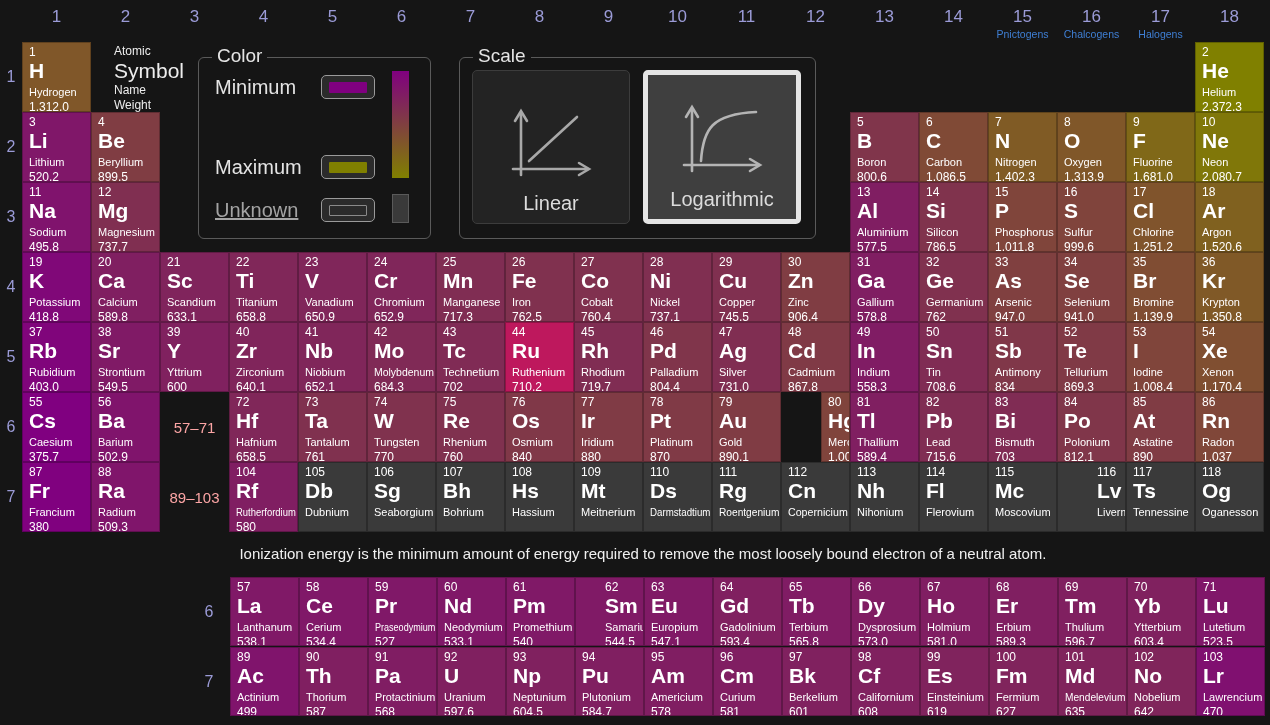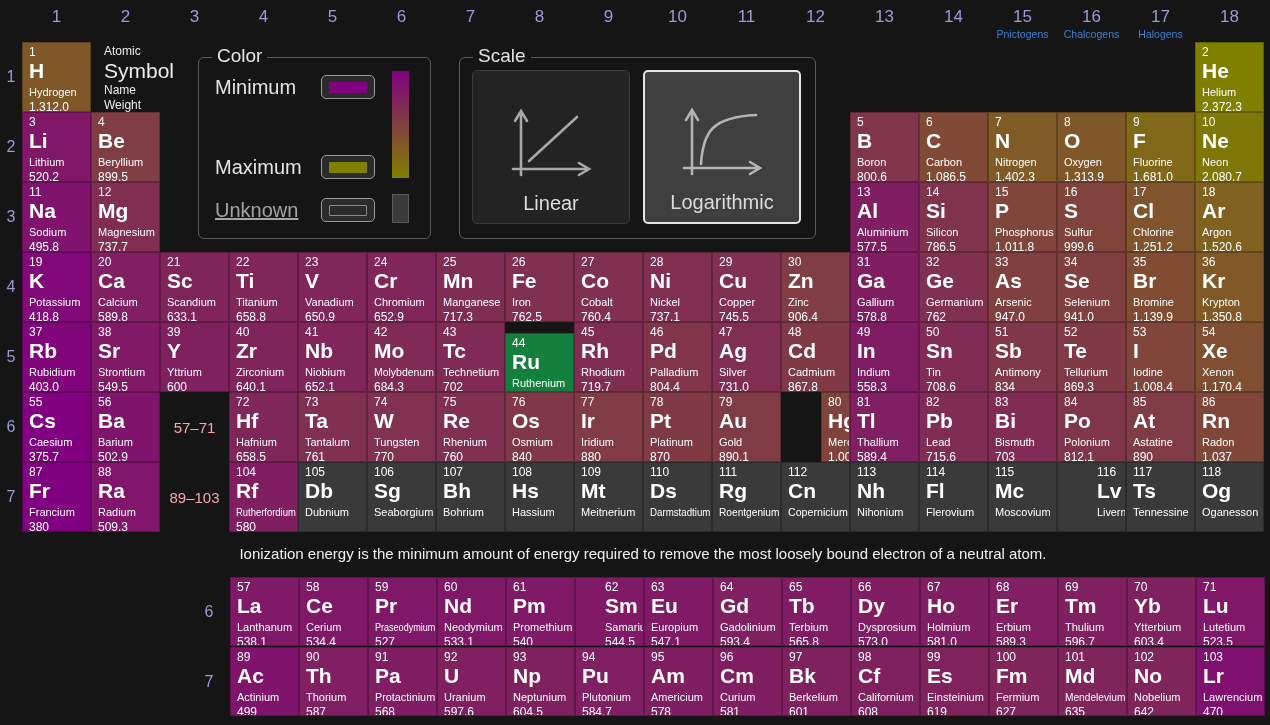--- a/index.html
+++ b/index.html
@@ -23,41 +23,41 @@
   .cell{
     box-sizing:border-box;border:1px solid rgba(0,0,0,0.25);
     padding:2px 0 0 6px;color:#fff;overflow:hidden;position:relative;
   }
   .cell .z{display:block;font-size:12px;line-height:15px;}
   .cell .sym{display:block;font-size:21px;font-weight:bold;line-height:22px;}
   .cell .nm{display:inline-block;font-size:11px;line-height:13px;white-space:nowrap;transform-origin:left center;}
   .cell .val{display:block;font-size:12px;line-height:15px;}
   .range-cell{box-sizing:border-box;display:flex;align-items:center;justify-content:center;color:#fca5a5;font-size:15px;background:transparent;}
   
-  .legend-cell{position:absolute;left:92px;top:44px;width:80px;color:#ededed;padding-left:12px;}
+  .legend-cell{position:absolute;left:92px;top:44px;width:80px;color:#ededed;padding-left:22px;}
   .legend-cell .l-sm{display:block;font-size:12px;line-height:15px;}
   .legend-cell .l-lg{display:block;font-size:21px;line-height:24px;}
   
   .panel{position:absolute;border:1px solid #5a5a5a;border-radius:6px;}
   .panel-title{position:absolute;top:-13px;left:13px;background:#151515;padding:0 5px;font-size:19px;color:#e4e4e4;}
   .color-panel{left:198px;top:57px;width:231px;height:180px;}
   .cp-label{position:absolute;left:16px;font-size:20px;color:#e4e4e4;}
   .cp-label.dim{color:#a3a3a3;text-decoration:underline;}
   .swatch-btn{position:absolute;left:122px;width:54px;height:24px;box-sizing:border-box;
     background:#2b2b2b;border:1px solid #9a9a9a;border-radius:5px;
     display:flex;align-items:center;justify-content:center;cursor:pointer;}
   .swatch-inner{width:38px;height:11px;border-radius:1px;}
   .swatch-inner.outline{background:transparent;border:1px solid #8a8a8a;box-sizing:border-box;width:38px;height:11px;}
   .grad-bar{position:absolute;left:193px;top:13px;width:17px;height:107px;}
   .unknown-square{position:absolute;left:193px;top:136px;width:17px;height:29px;border:1px solid #5a5a5a;box-sizing:border-box;}
   .scale-panel{left:459px;top:57px;width:355px;height:180px;}
   .scale-btn{position:absolute;top:12px;width:158px;height:154px;box-sizing:border-box;border-radius:5px;
     display:flex;flex-direction:column;align-items:center;justify-content:flex-end;padding-bottom:8px;cursor:pointer;}
   .scale-btn.linear{left:12px;background:#232323;border:1px solid #3c3c3c;}
-  .scale-btn.selected{left:183px;background:#3f3f3f;border:2px solid #e5e5e5;}
+  .scale-btn.selected{left:183px;background:#3f3f3f;border:5px solid #e5e5e5;}
   .scale-btn svg{margin-bottom:6px;}
   .scale-btn .s-label{font-size:20px;color:#dcdcdc;line-height:24px;}
   
   .caption{position:absolute;left:22px;top:545px;width:1242px;text-align:center;color:#f0f0f0;font-size:15px;}
 </style>
 </head>
 <body>
 
 <div class="group-headers">
     <div class="ghead">
@@ -167,21 +167,21 @@
     <div class="cell" style="background: rgb(128, 64, 64); grid-area: 4 / 16;"><span class="z">34</span><span class="sym">Se</span><span class="nm">Selenium</span><span class="val">941.0</span></div>
     <div class="cell" style="background: rgb(128, 77, 51); grid-area: 4 / 17;"><span class="z">35</span><span class="sym">Br</span><span class="nm">Bromine</span><span class="val">1,139.9</span></div>
     <div class="cell" style="background: rgb(128, 89, 39); grid-area: 4 / 18;"><span class="z">36</span><span class="sym">Kr</span><span class="nm">Krypton</span><span class="val">1,350.8</span></div>
     <div class="cell" style="background: rgb(128, 5, 123); grid-area: 5 / 1;"><span class="z">37</span><span class="sym">Rb</span><span class="nm">Rubidium</span><span class="val">403.0</span></div>
     <div class="cell" style="background: rgb(128, 26, 102); grid-area: 5 / 2;"><span class="z">38</span><span class="sym">Sr</span><span class="nm">Strontium</span><span class="val">549.5</span></div>
     <div class="cell" style="background: rgb(128, 33, 95); grid-area: 5 / 3;"><span class="z">39</span><span class="sym">Y</span><span class="nm">Yttrium</span><span class="val">600</span></div>
     <div class="cell" style="background: rgb(128, 37, 91); grid-area: 5 / 4;"><span class="z">40</span><span class="sym">Zr</span><span class="nm">Zirconium</span><span class="val">640.1</span></div>
     <div class="cell" style="background: rgb(128, 38, 90); grid-area: 5 / 5;"><span class="z">41</span><span class="sym">Nb</span><span class="nm">Niobium</span><span class="val">652.1</span></div>
     <div class="cell" style="background: rgb(128, 42, 86); grid-area: 5 / 6;"><span class="z">42</span><span class="sym">Mo</span><span class="nm" style="transform: scaleX(0.952);">Molybdenum</span><span class="val">684.3</span></div>
     <div class="cell" style="background: rgb(128, 43, 85); grid-area: 5 / 7;"><span class="z">43</span><span class="sym">Tc</span><span class="nm">Technetium</span><span class="val">702</span></div>
-    <div class="cell" style="background: #15803d; grid-area: 5 / 8; margin-top: 11px;"><span class="z">44</span><span class="sym">Ru</span><span class="nm">Ruthenium</span><span class="val">710.2</span></div>
+    <div class="cell" style="background: #be185d; grid-area: 5 / 8;"><span class="z">44</span><span class="sym">Ru</span><span class="nm">Ruthenium</span><span class="val">710.2</span></div>
     <div class="cell" style="background: rgb(128, 45, 83); grid-area: 5 / 9;"><span class="z">45</span><span class="sym">Rh</span><span class="nm">Rhodium</span><span class="val">719.7</span></div>
     <div class="cell" style="background: rgb(128, 53, 75); grid-area: 5 / 10;"><span class="z">46</span><span class="sym">Pd</span><span class="nm">Palladium</span><span class="val">804.4</span></div>
     <div class="cell" style="background: rgb(128, 46, 82); grid-area: 5 / 11;"><span class="z">47</span><span class="sym">Ag</span><span class="nm">Silver</span><span class="val">731.0</span></div>
     <div class="cell" style="background: rgb(128, 58, 70); grid-area: 5 / 12;"><span class="z">48</span><span class="sym">Cd</span><span class="nm">Cadmium</span><span class="val">867.8</span></div>
     <div class="cell" style="background: rgb(128, 28, 100); grid-area: 5 / 13;"><span class="z">49</span><span class="sym">In</span><span class="nm">Indium</span><span class="val">558.3</span></div>
     <div class="cell" style="background: rgb(128, 44, 84); grid-area: 5 / 14;"><span class="z">50</span><span class="sym">Sn</span><span class="nm">Tin</span><span class="val">708.6</span></div>
     <div class="cell" style="background: rgb(128, 55, 73); grid-area: 5 / 15;"><span class="z">51</span><span class="sym">Sb</span><span class="nm">Antimony</span><span class="val">834</span></div>
     <div class="cell" style="background: rgb(128, 58, 70); grid-area: 5 / 16;"><span class="z">52</span><span class="sym">Te</span><span class="nm">Tellurium</span><span class="val">869.3</span></div>
     <div class="cell" style="background: rgb(128, 69, 59); grid-area: 5 / 17;"><span class="z">53</span><span class="sym">I</span><span class="nm">Iodine</span><span class="val">1,008.4</span></div>
     <div class="cell" style="background: rgb(128, 79, 49); grid-area: 5 / 18;"><span class="z">54</span><span class="sym">Xe</span><span class="nm">Xenon</span><span class="val">1,170.4</span></div>

